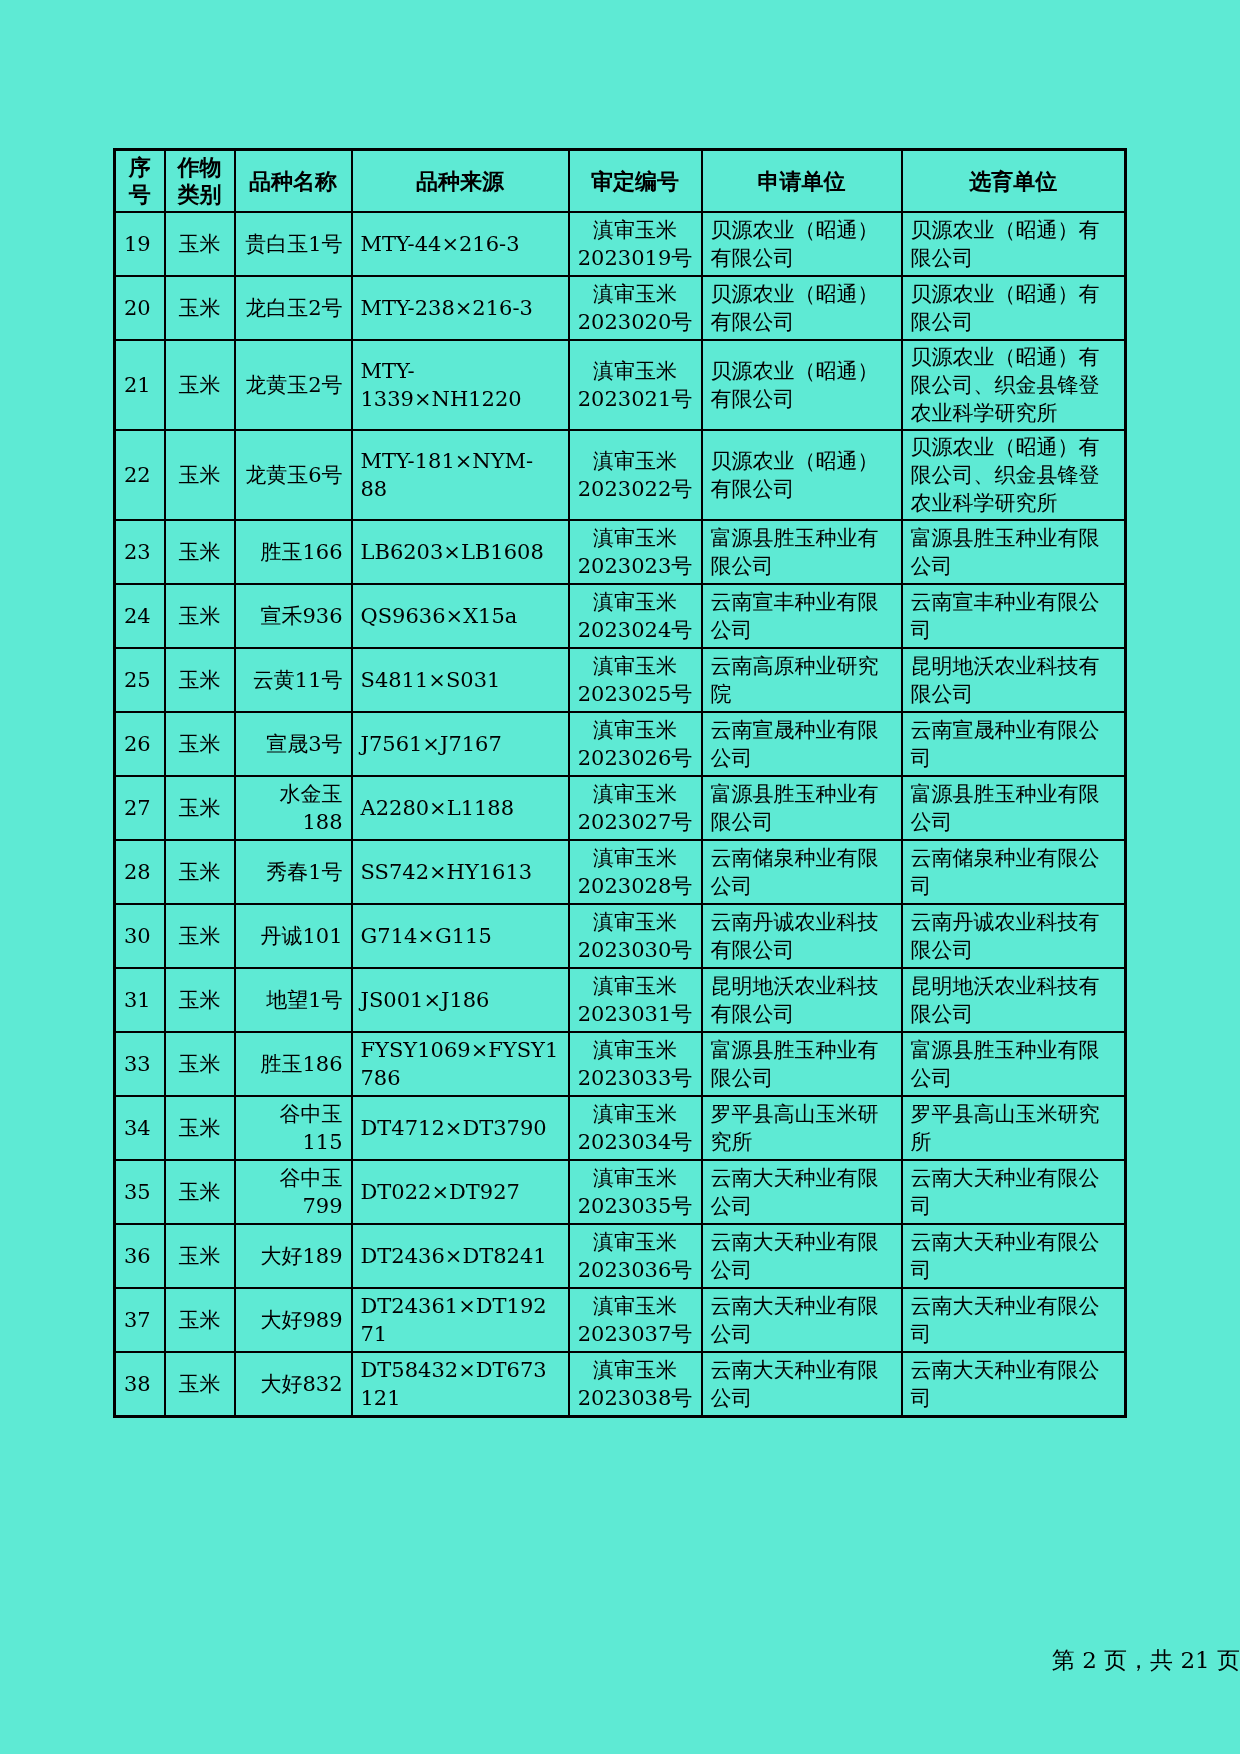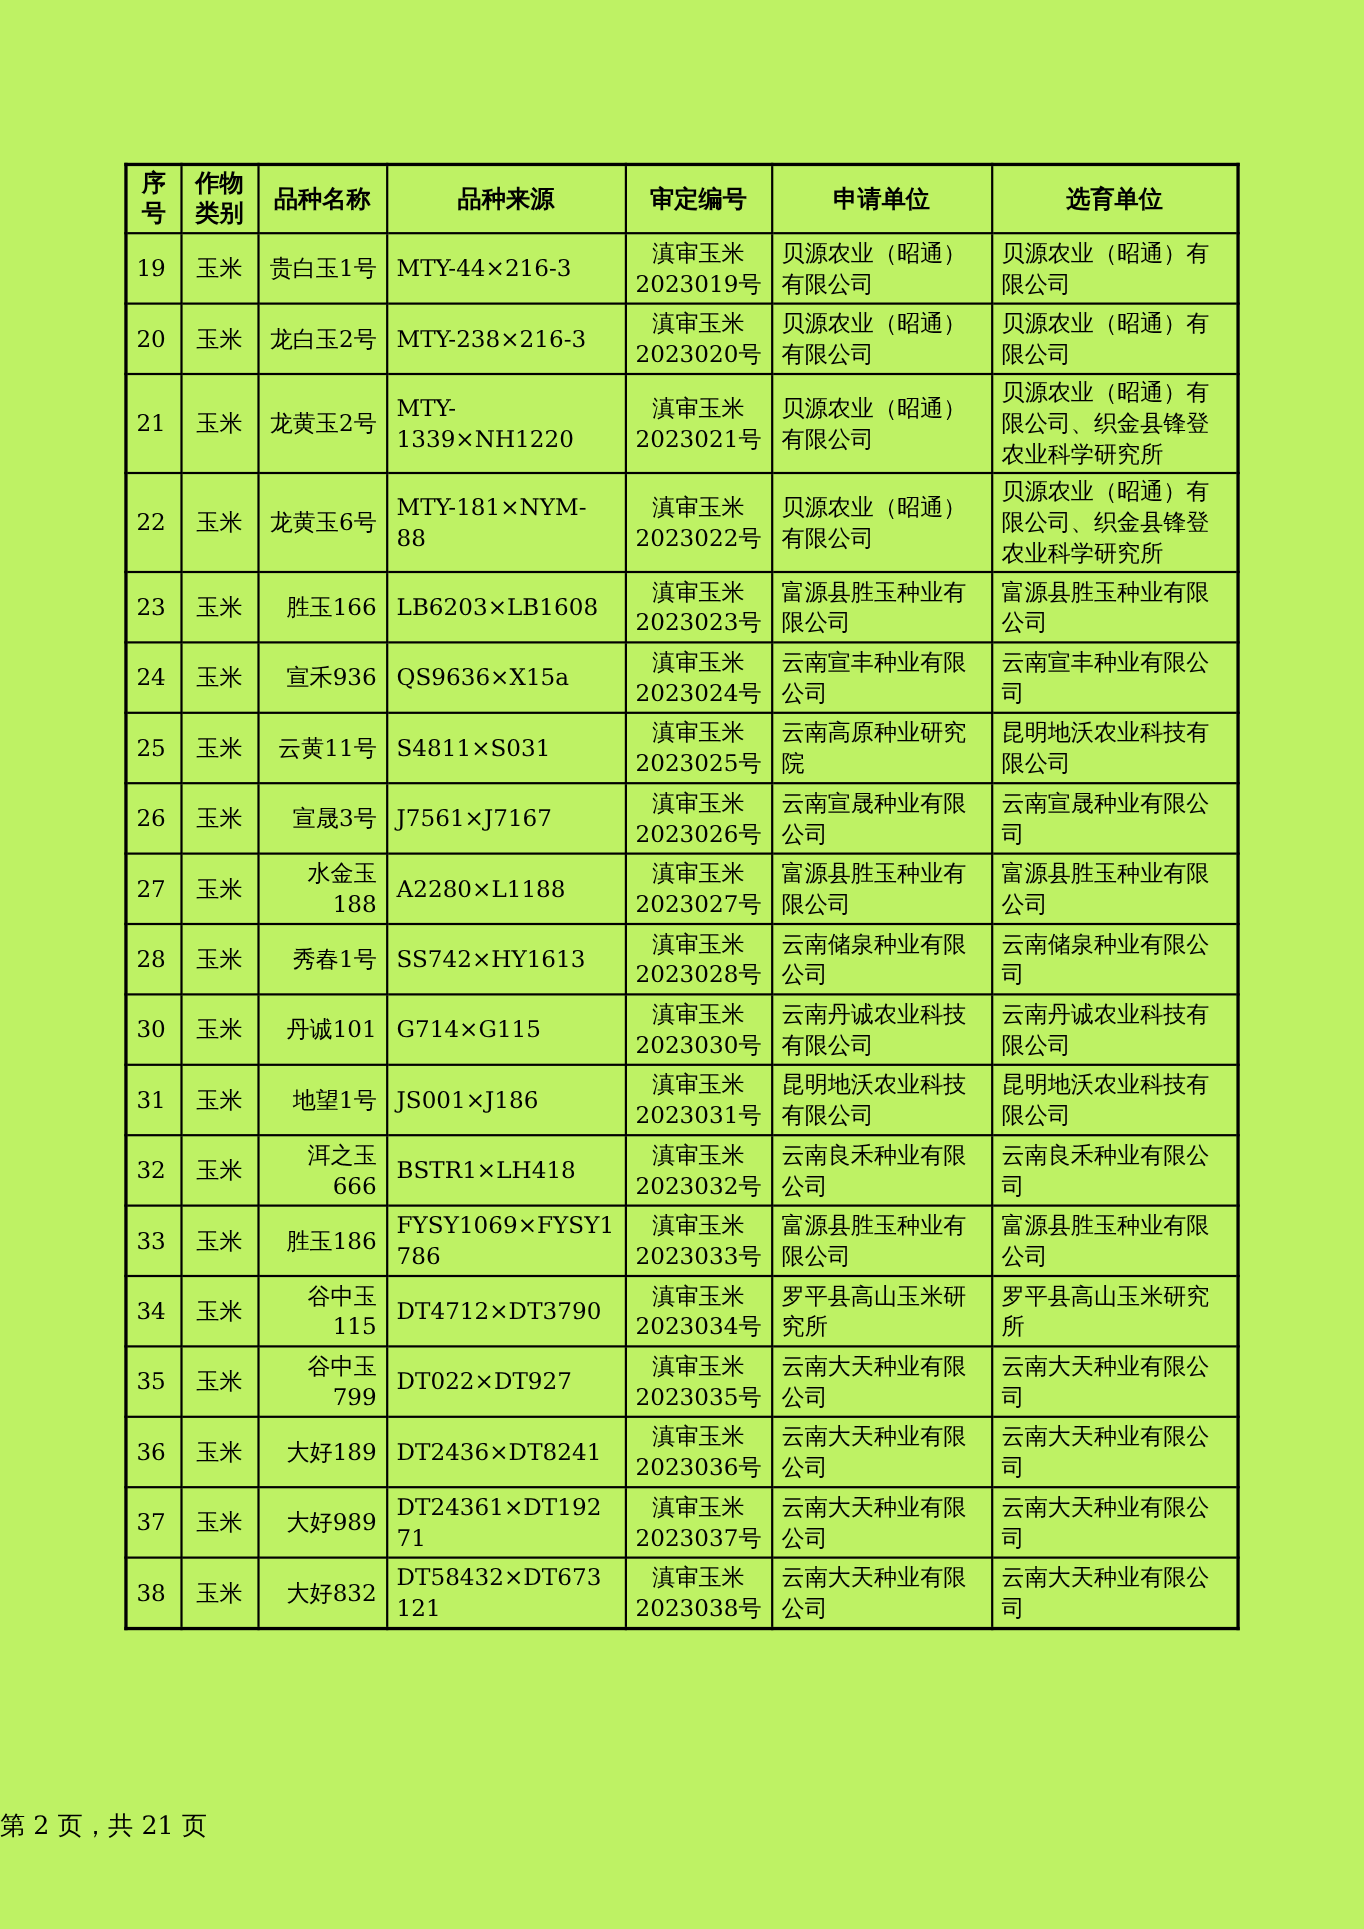--- a/index.html
+++ b/index.html
@@ -4,21 +4,21 @@
 <style>
   html, body {
     margin: 0;
     padding: 0;
     background: #ffffff;
   }
   .page {
     position: relative;
     width: 1240px;
     height: 1754px;
-    background: #bef264;
+    background: #5eead4;
     color: #000000;
     font-family: "DejaVu Serif", "Liberation Serif", serif;
     overflow: hidden;
   }
   table.varieties {
     position: absolute;
     left: 113px;
     top: 148px;
     width: 1011px;
     table-layout: fixed;
@@ -60,21 +60,21 @@
   td.col-source    { text-align: left; padding: 2px 13px; }
   td.col-cert      { text-align: center; padding: 2px 4px; }
   td.col-applicant { text-align: left;   padding: 2px 14px; }
   td.col-breeder   { text-align: left;   padding: 2px 14px; }
 
   .page-footer {
     position: absolute;
     top: 1645px;
     left: 0;
     width: 1240px;
-    text-align: left;
+    text-align: right;
     font-size: 23px;
     line-height: 30px;
     color: #000000;
   }
 </style>
 </head>
 <body>
 
 <div class="page">
 
@@ -202,29 +202,20 @@
         <tr>
           <td class="col-no">31</td>
           <td class="col-crop">玉米</td>
           <td class="col-name">地望1号</td>
           <td class="col-source">JS001×J186</td>
           <td class="col-cert">滇审玉米2023031号</td>
           <td class="col-applicant">昆明地沃农业科技有限公司</td>
           <td class="col-breeder">昆明地沃农业科技有限公司</td>
         </tr>
         <tr>
-          <td class="col-no">32</td>
-          <td class="col-crop">玉米</td>
-          <td class="col-name">洱之玉666</td>
-          <td class="col-source">BSTR1×LH418</td>
-          <td class="col-cert">滇审玉米2023032号</td>
-          <td class="col-applicant">云南良禾种业有限公司</td>
-          <td class="col-breeder">云南良禾种业有限公司</td>
-        </tr>
-        <tr>
           <td class="col-no">33</td>
           <td class="col-crop">玉米</td>
           <td class="col-name">胜玉186</td>
           <td class="col-source">FYSY1069×FYSY1786</td>
           <td class="col-cert">滇审玉米2023033号</td>
           <td class="col-applicant">富源县胜玉种业有限公司</td>
           <td class="col-breeder">富源县胜玉种业有限公司</td>
         </tr>
         <tr>
           <td class="col-no">34</td>

